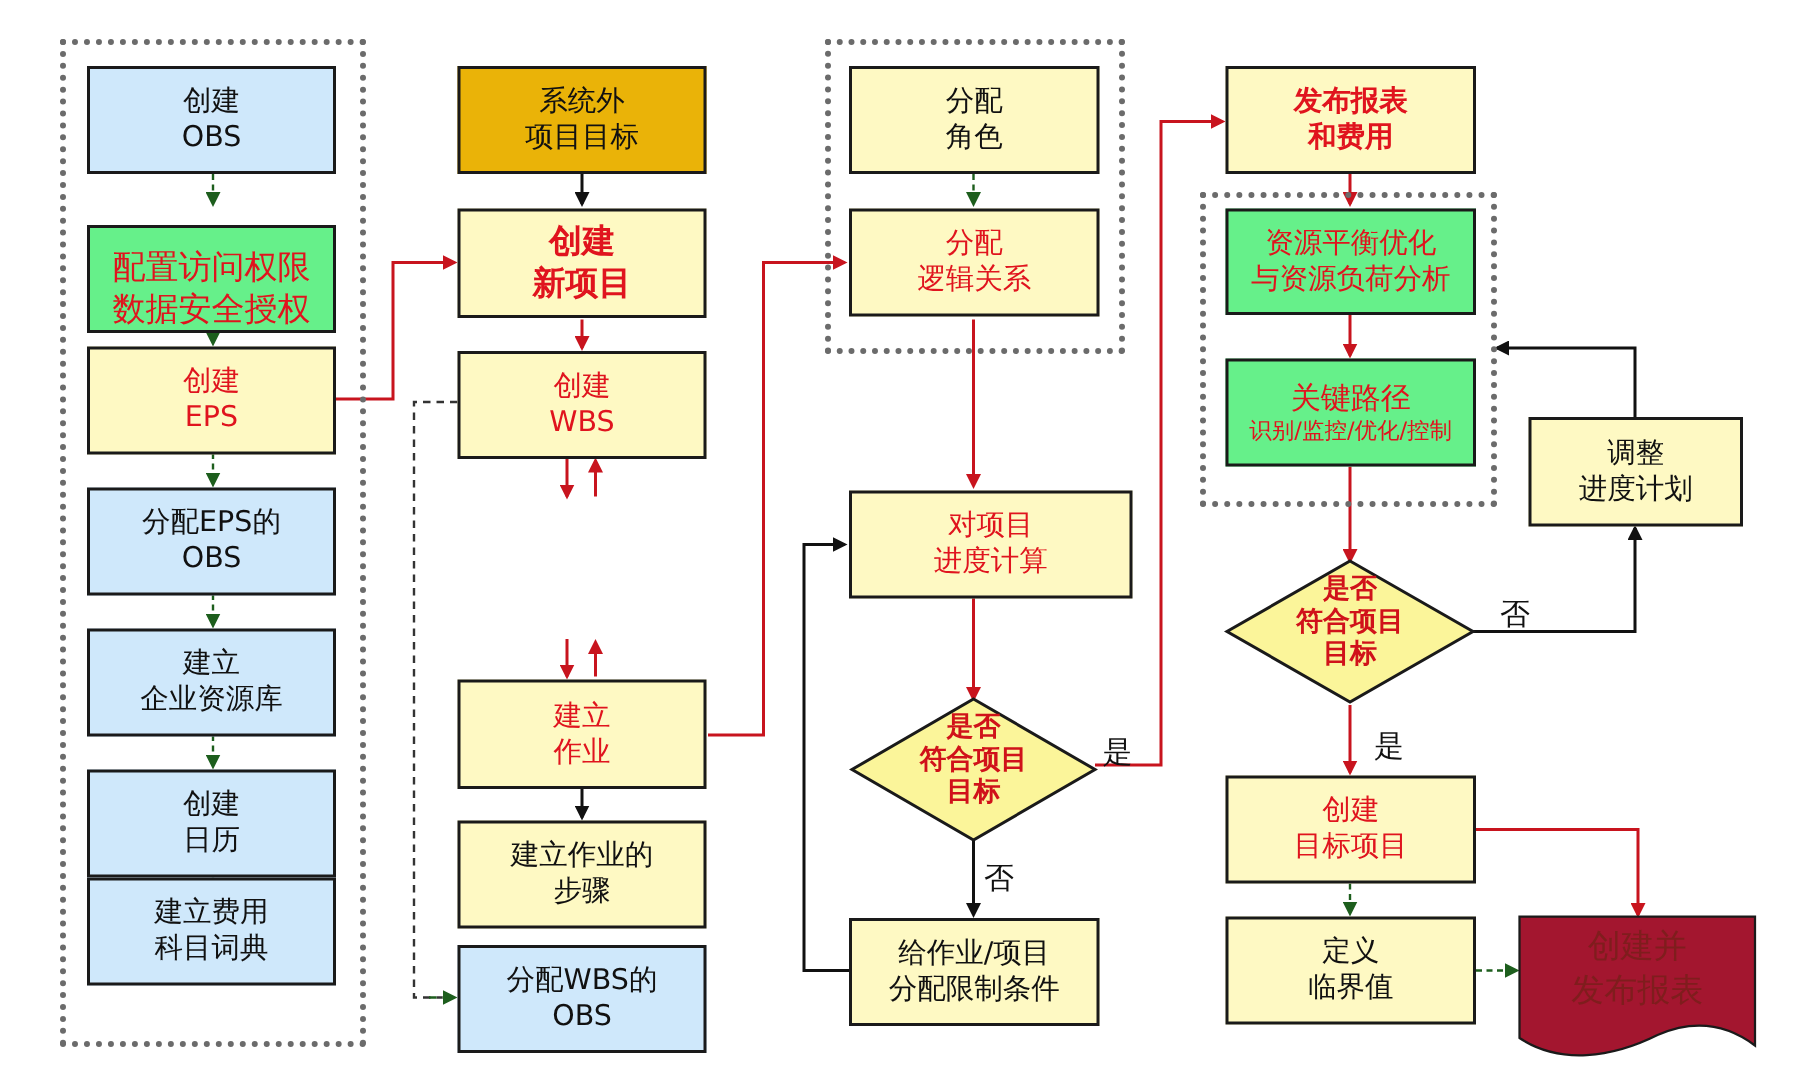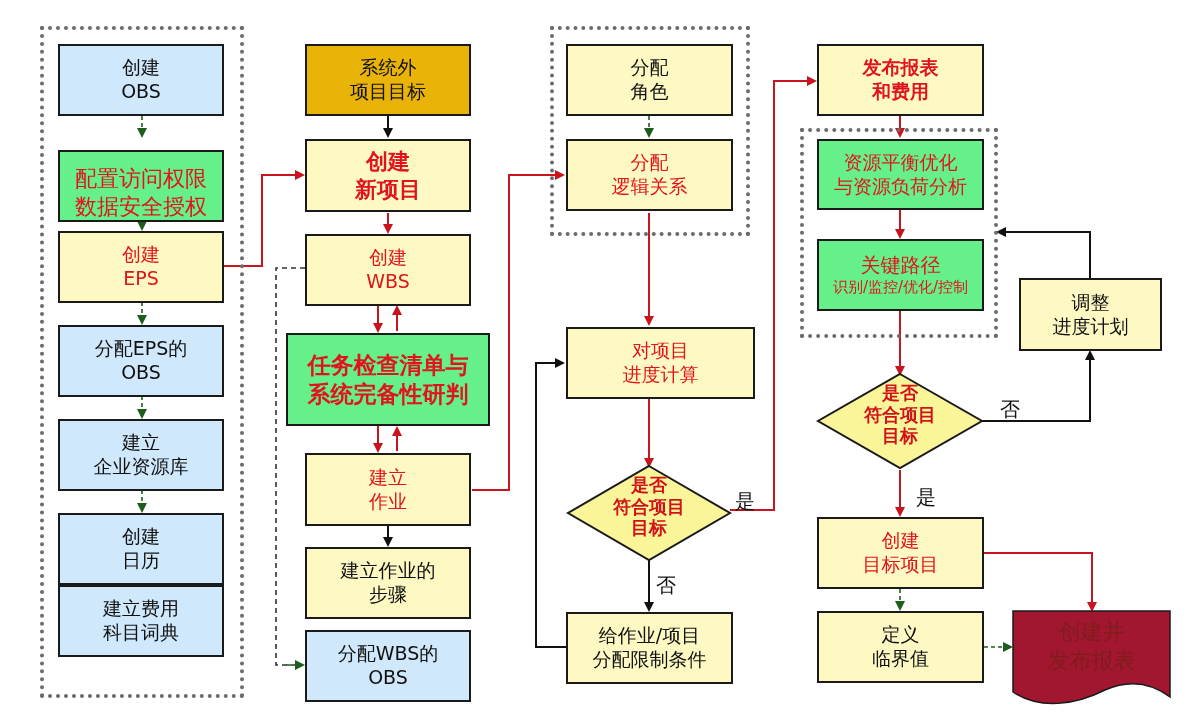--- a/index.html
+++ b/index.html
@@ -132,24 +132,20 @@
     <span>项目目标</span>
   </div>
   <div class="node blue red-text bold big" style="left:305px; top:139px; width:166px; height:73px;">
     <span>创建</span>
     <span>新项目</span>
   </div>
   <div class="node blue red-text" style="left:305px; top:234px; width:166px; height:72px;">
     <span>创建</span>
     <span>WBS</span>
   </div>
-  <div class="node green red-text bold" style="left:286px; top:333px; width:204px; height:93px; font-size:23px;">
-    <span>任务检查清单与</span>
-    <span>系统完备性研判</span>
-  </div>
   <div class="node blue red-text" style="left:305px; top:453px; width:166px; height:73px;">
     <span>建立</span>
     <span>作业</span>
   </div>
   <div class="node blue" style="left:305px; top:547px; width:166px; height:72px;">
     <span>建立作业的</span>
     <span>步骤</span>
   </div>
   <div class="node light" style="left:305px; top:630px; width:166px; height:72px;">
     <span>分配WBS的</span>

